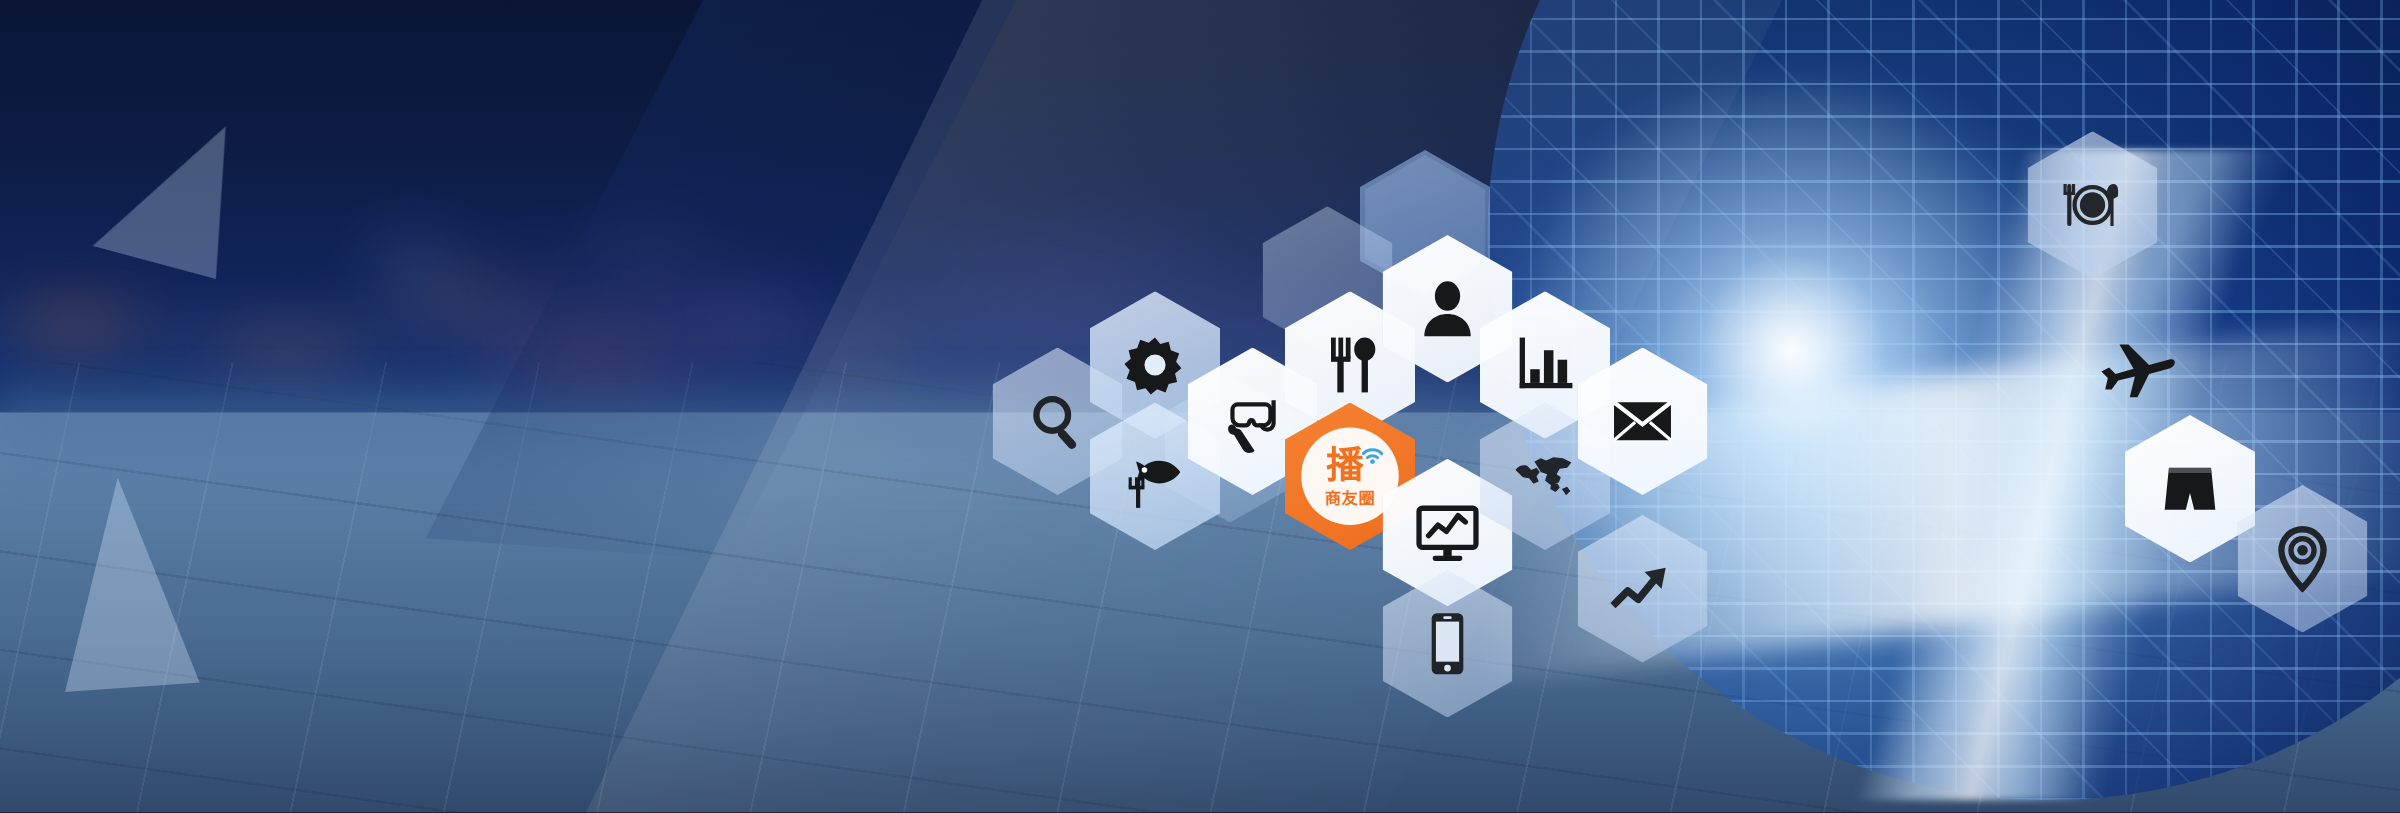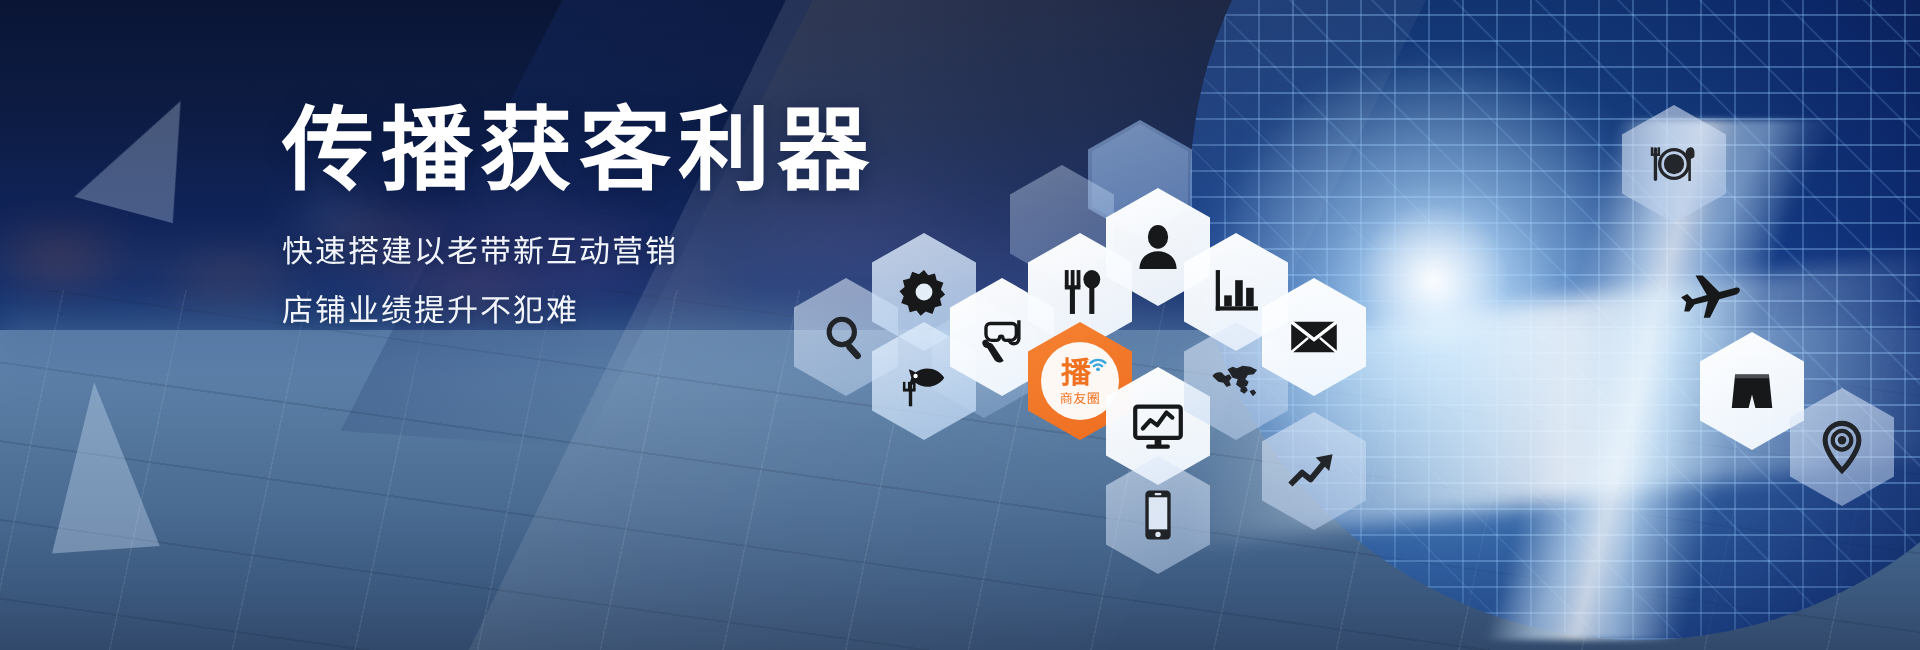--- a/index.html
+++ b/index.html
@@ -319,21 +319,21 @@
     font-size: 30px;
     line-height: 1;
     font-weight: 700;
     color: #f07120;
     letter-spacing: 0;
     margin-left: -8px;
   }
   .logo-sub {
     font-size: 13px;
     line-height: 1;
-    font-weight: 400;
+    font-weight: 700;
     color: #f07120;
     letter-spacing: .5px;
     margin-top: 4px;
   }
   .logo-wifi {
     position: absolute;
     right: 11px;
     top: 11px;
     width: 20px;
     height: 18px;
@@ -377,25 +377,20 @@
     <div class="tech-beams"></div>
     <div class="tech-streak"></div>
   </div>
 
   <div class="wedge"></div>
   <div class="wedge-dark"></div>
 
   <div class="tri tri-top"></div>
   <div class="tri tri-bottom"></div>
 
-  <div class="copy">
-    <h1 class="headline">传播获客利器</h1>
-    <p class="subline sub1">快速搭建以老带新互动营销</p>
-    <p class="subline sub2">店铺业绩提升不犯难</p>
-  </div>
 
   <div class="hex-cluster">
 
     <div class="hex-outline" style="left:318px; top:0px;"></div>
     <div class="hex ghost" style="left:318px; top:0px;"></div>
     <div class="hex ghost" style="left:240px; top:45px;"></div>
     <div class="hex ghost" style="left:162px; top:180px;"></div>
 
     <div class="hex faded" style="left:24px; top:158px;">
       <svg class="glyph" viewBox="0 0 64 64">

